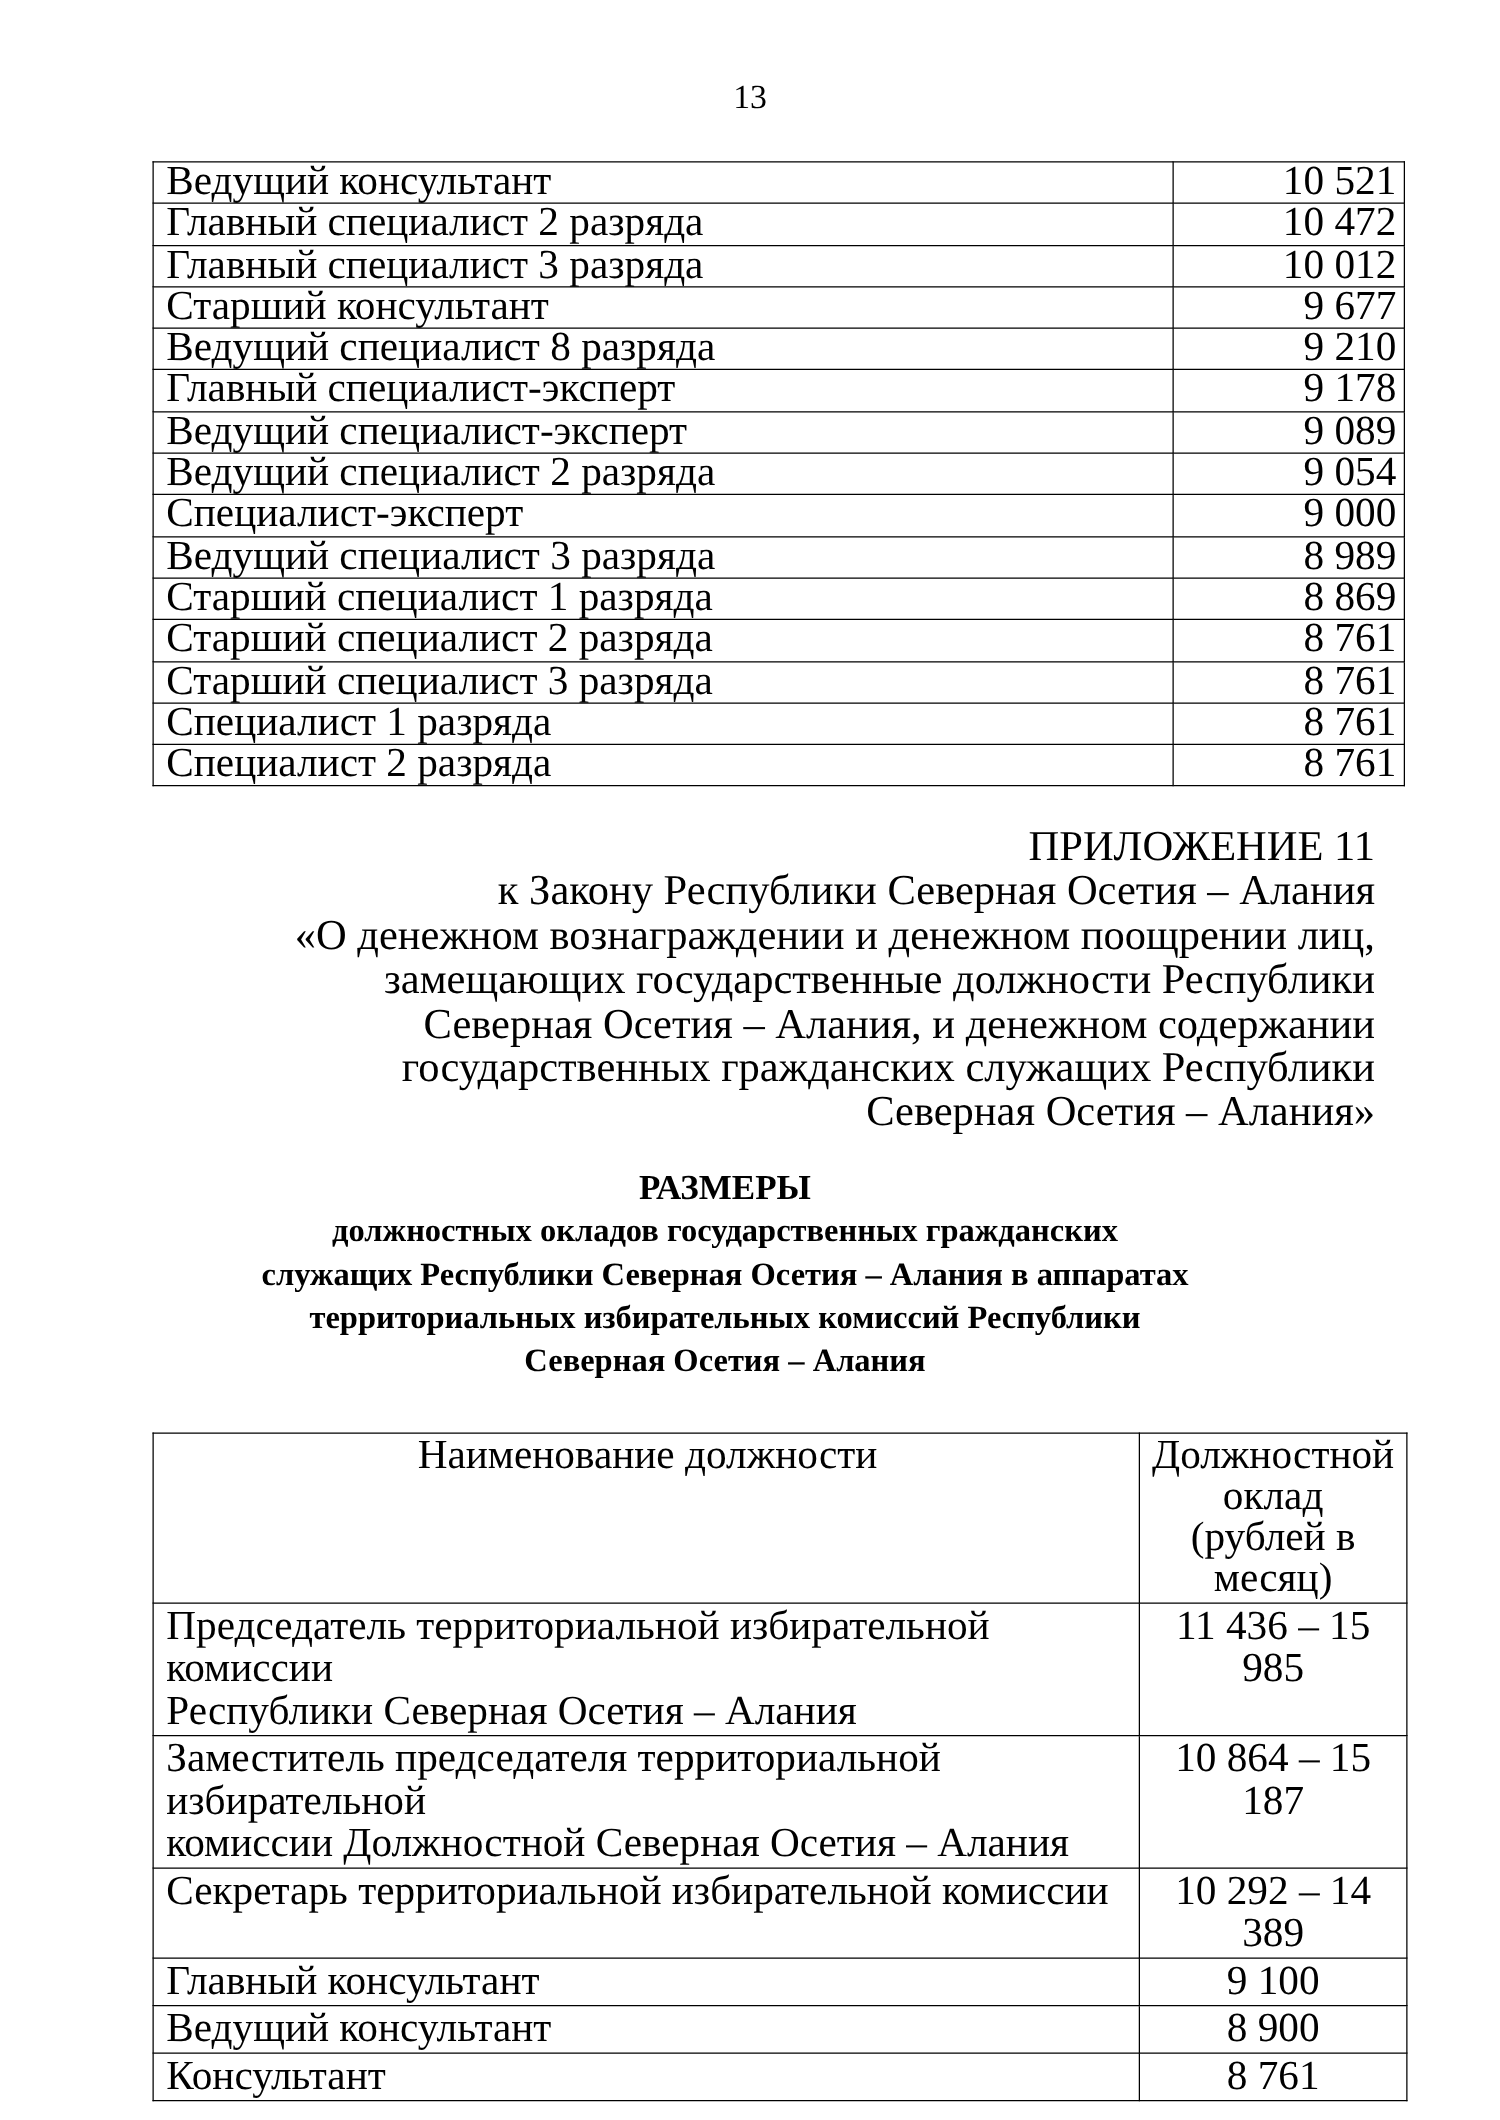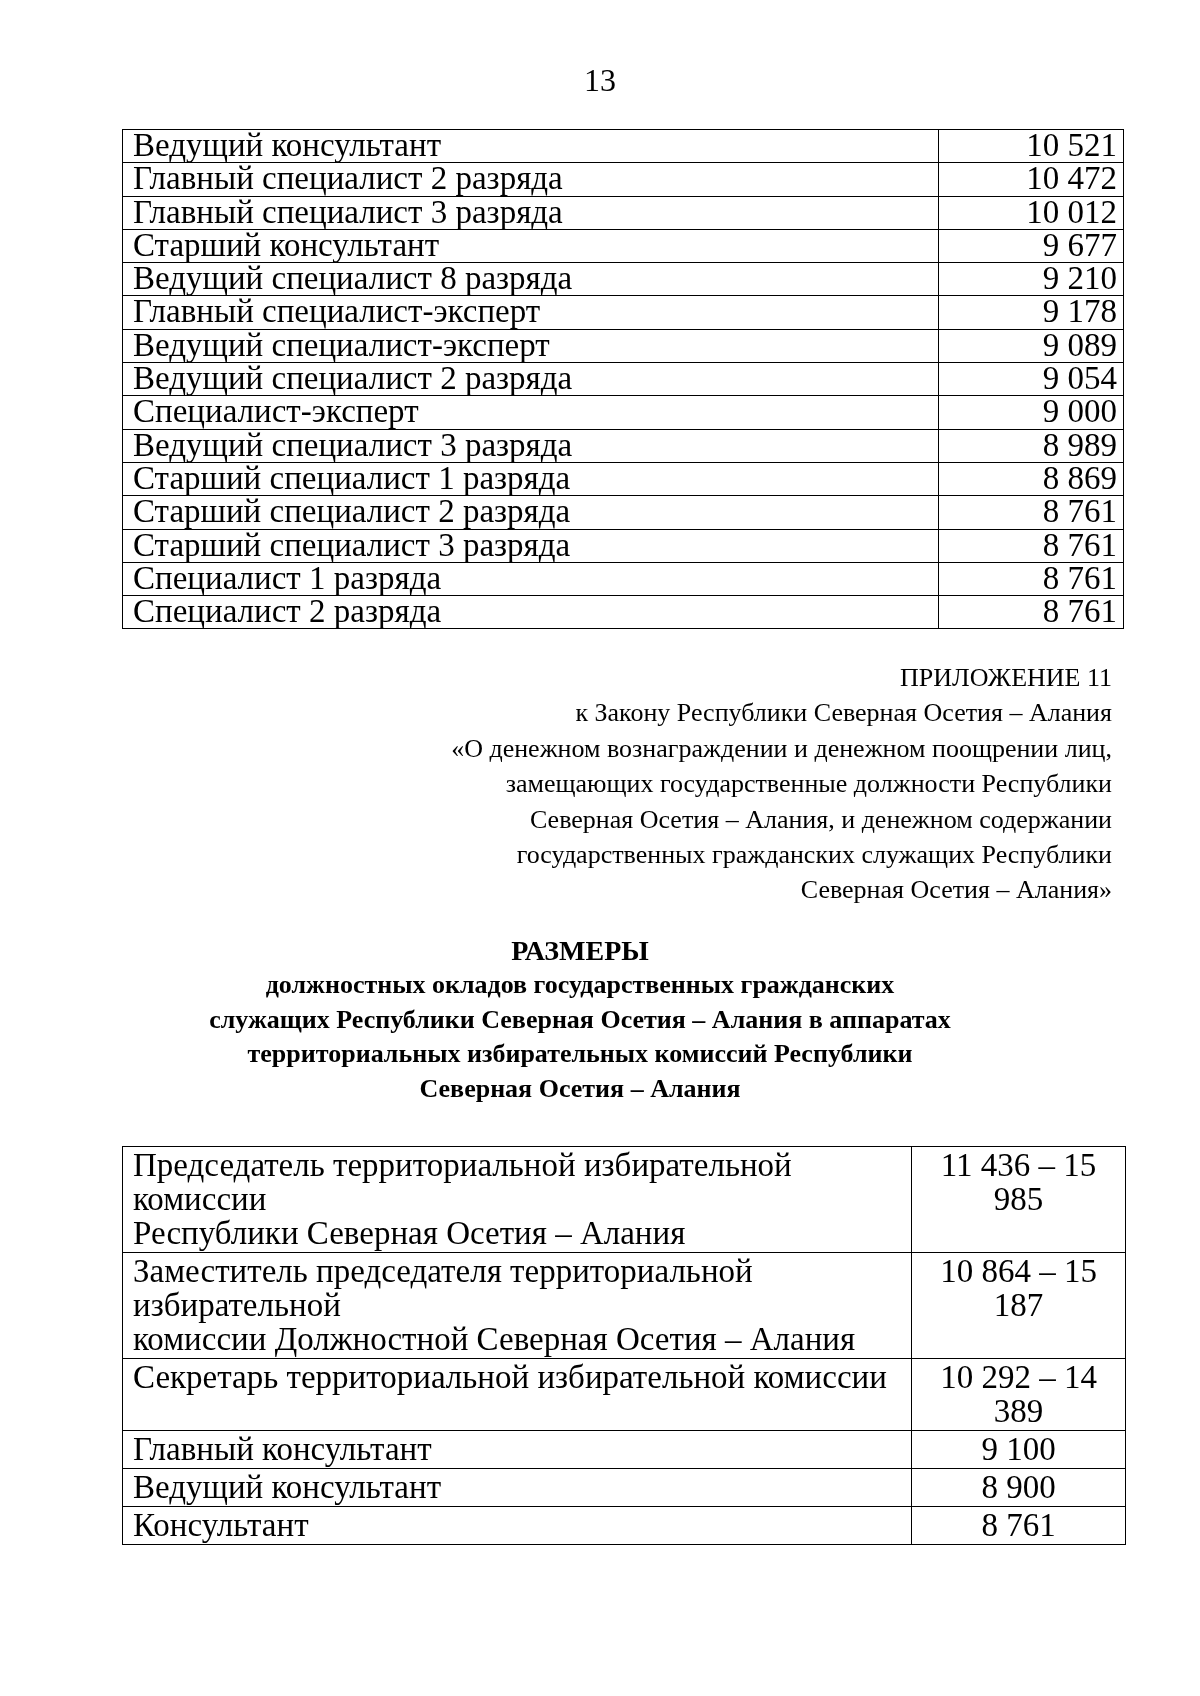--- a/index.html
+++ b/index.html
@@ -14,21 +14,21 @@
       font-family: "Liberation Serif", "DejaVu Serif", serif;
       color: #000;
       overflow: hidden;
     }
     .page-number {
       position: absolute;
       top: 62px;
       left: 0;
       width: 1200px;
       text-align: center;
-      font-size: 32px;
+      font-size: 27px;
     }
     table {
       border-collapse: collapse;
       position: absolute;
       font-size: 33px;
     }
     td, th {
       border: 1.5px solid #000;
       padding: 0 8px;
       font-weight: normal;
@@ -44,24 +44,24 @@
       height: 32.3px;
       line-height: 31px;
       padding-top: 0;
       padding-bottom: 0;
     }
     .t1 td.name { width: 797px; padding-left: 10px; }
     .t1 td.val { text-align: right; padding-right: 6px; }
 
     .appendix {
       position: absolute;
-      right: 88px;
+      right: 100px;
       top: 660px;
       text-align: right;
-      font-size: 26px;
+      font-size: 34px;
       line-height: 35.4px;
     }
     .heading {
       position: absolute;
       left: 0;
       width: 1160px;
       top: 934px;
       text-align: center;
       font-weight: bold;
       font-size: 26px;
@@ -168,20 +168,31 @@
 <div class="heading">
   <div class="big">РАЗМЕРЫ</div>
   <div>должностных окладов государственных гражданских</div>
   <div>служащих Республики Северная Осетия – Алания в аппаратах</div>
   <div>территориальных избирательных комиссий Республики</div>
   <div>Северная Осетия – Алания</div>
 </div>
 
 <table class="t2">
   <tbody>
+    <tr class="head">
+      <td class="name">
+        <span>Наименование должности</span>
+      </td>
+      <td class="val">
+        <div>Должностной</div>
+        <div>оклад</div>
+        <div>(рублей в</div>
+        <div>месяц)</div>
+      </td>
+    </tr>
     <tr>
       <td class="name">
         <div>Председатель территориальной избирательной комиссии</div>
         <div>Республики Северная Осетия – Алания</div>
       </td>
       <td class="val">11 436 – 15 985</td>
     </tr>
     <tr>
       <td class="name">
         <div>Заместитель председателя территориальной избирательной</div>

